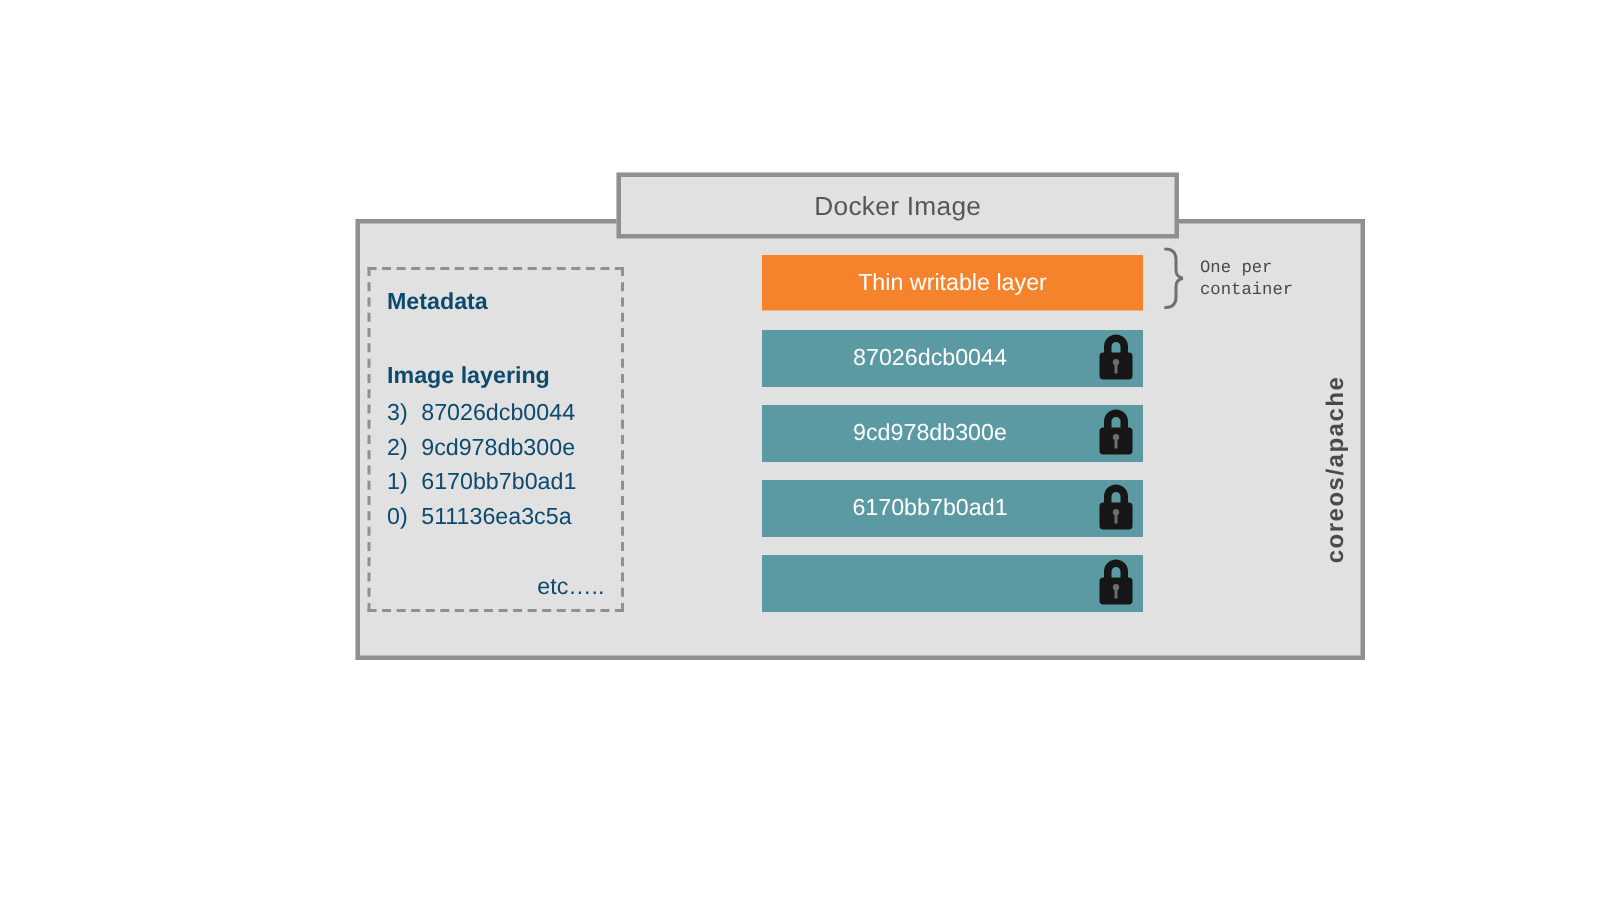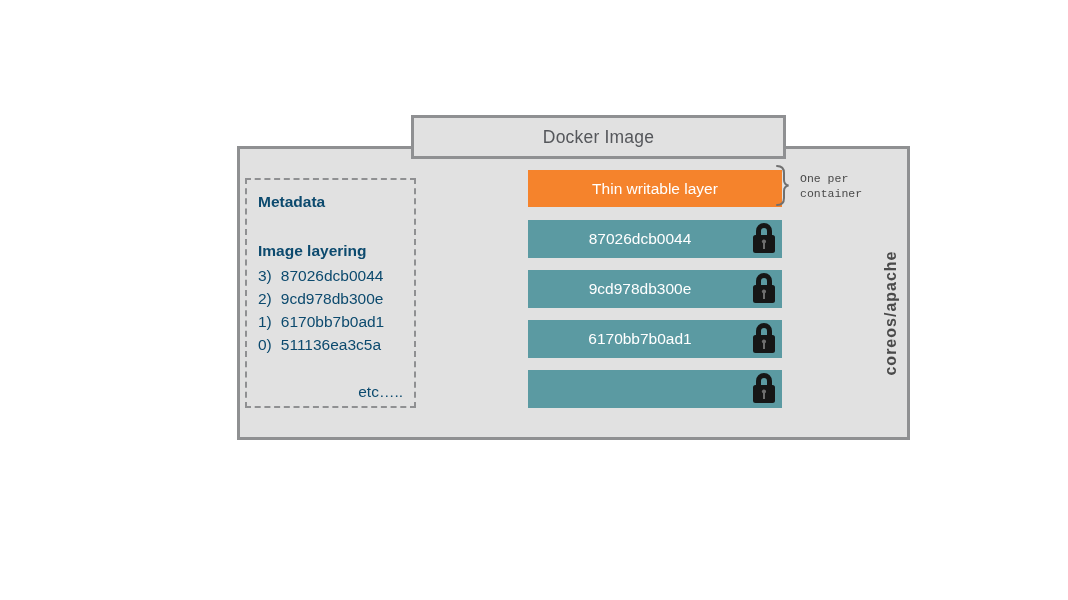--- a/index.html
+++ b/index.html
@@ -16,21 +16,21 @@
   .title-box .title-text { font-size:17.5px; color:#55575b; letter-spacing:0.2px; }
 
   .meta-box { position:absolute; left:245px; top:178px; width:171px; height:230px;
     border:2px dashed #8f9092; z-index:1; padding:13px 11px; color:#0c4a6e; }
   .meta-heading { font-size:15.5px; font-weight:bold; }
   .meta-subheading { font-size:15.5px; font-weight:bold; margin-top:31px; }
   .meta-list { margin-top:4px; }
   .meta-row { display:flex; gap:9px; font-size:15.5px; line-height:23px; }
   .meta-footer { font-size:15.5px; margin-top:27px;text-align:right; }
 
-  .layer-stack { position:absolute; left:528px; top:170px; width:254px; z-index:1; }
+  .layer-stack { position:absolute; left:508px; top:170px; width:254px; z-index:1; }
   .layer-bar { position:relative; width:254px; height:38px; margin-bottom:12px;
     display:flex; align-items:center; justify-content:center;
     color:#ffffff; font-size:15.5px; }
   .layer-bar.writable { height:37px; margin-bottom:13px; background:var(--orange,#f5832c); }
   .layer-bar.readonly { background:var(--teal,#5b9aa2); }
   .layer-bar.readonly .layer-label { position:absolute; left:0; right:30px; text-align:center; }
   .lock { position:absolute; right:4px; top:2px; width:28px; height:33px; }
 
   .brace { position:absolute; left:775px; top:164px; width:16px; height:43px; z-index:1; }
   .annotation-label { position:absolute; left:800px; top:171px; width:70px; z-index:1;

